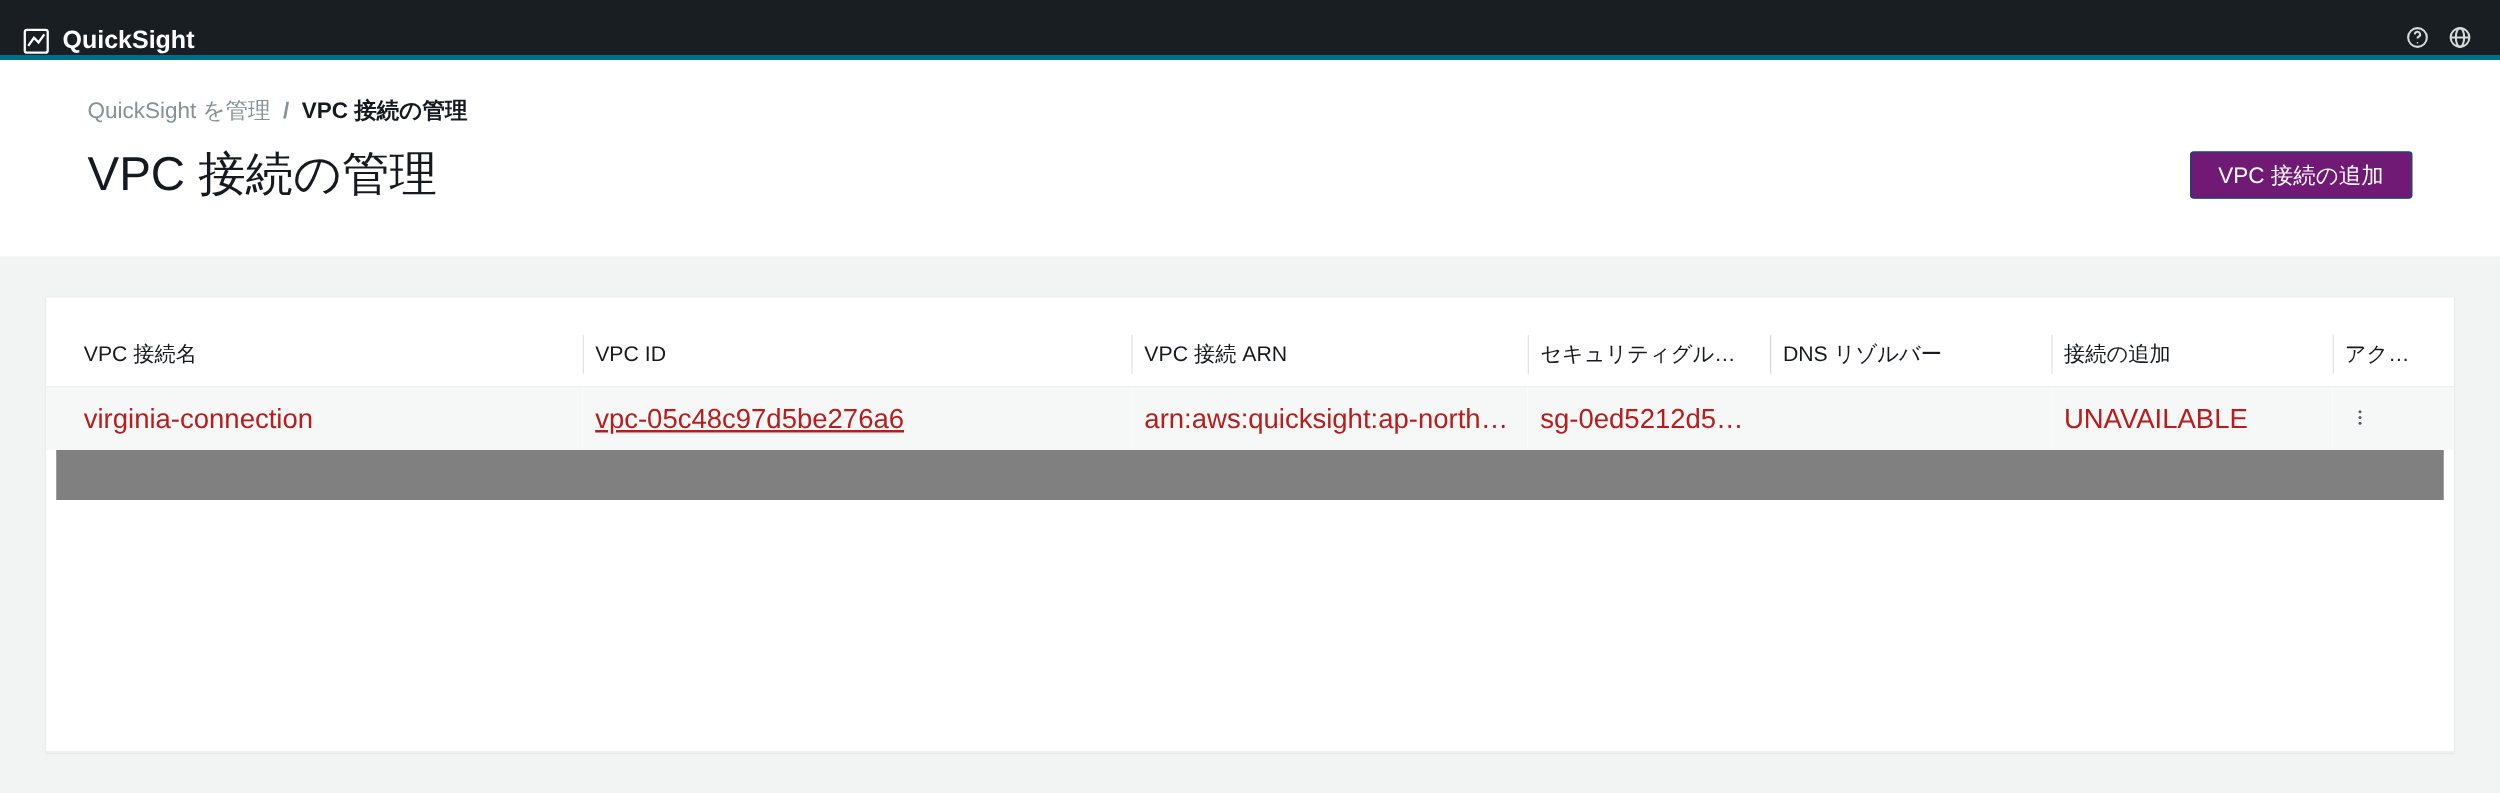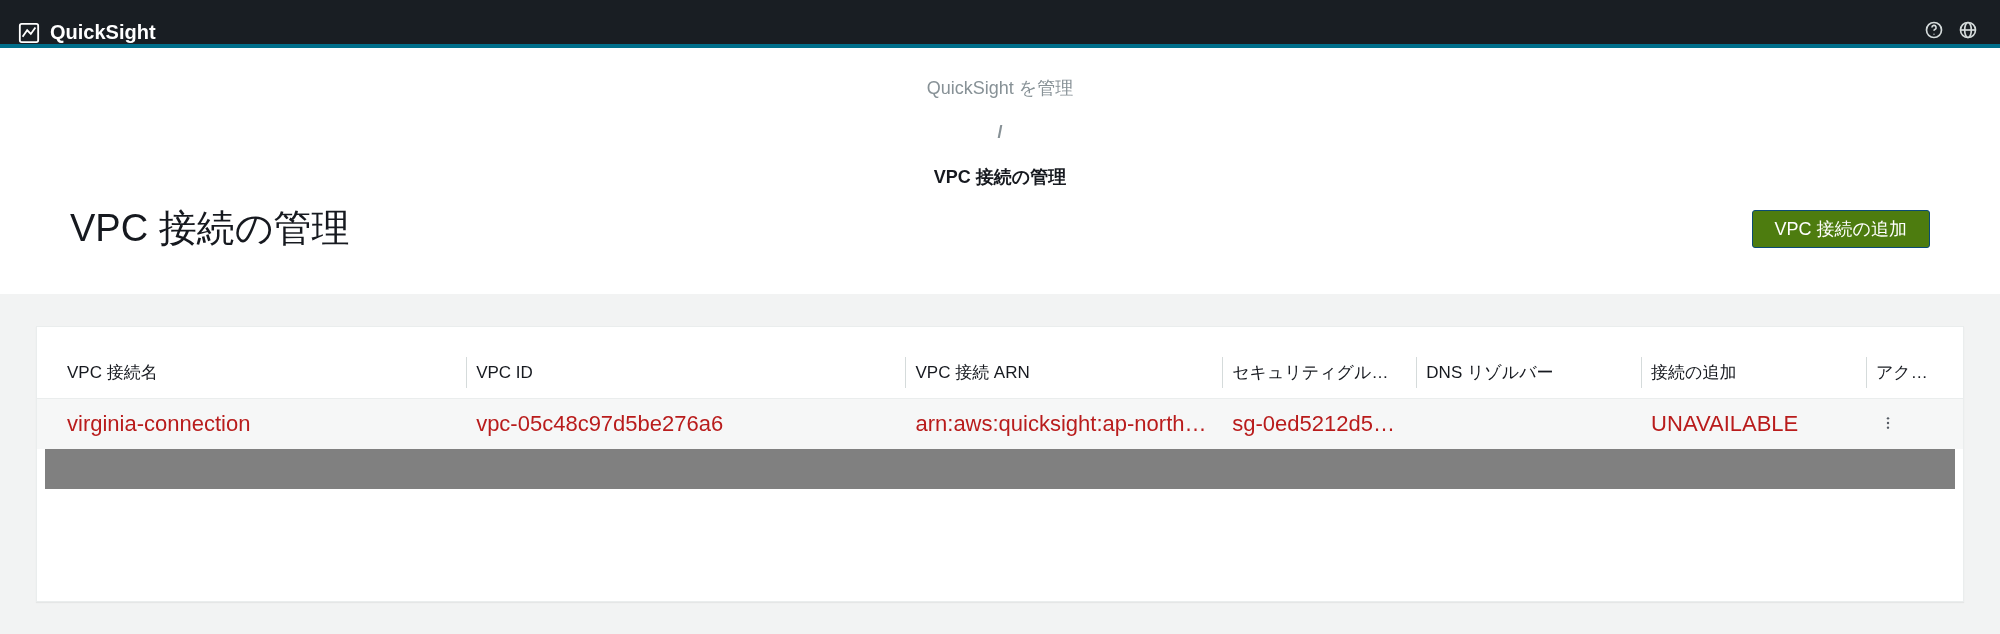--- a/index.html
+++ b/index.html
@@ -55,22 +55,21 @@
 
   
   .header-region {
     padding: 28px 70px 40px 70px;
     box-sizing: border-box;
   }
   .breadcrumb {
     font-size: 18px;
     display: flex;
     align-items: center;
-    gap: 22px;
-    flex-direction: column;
+    gap: 10px;
   }
   .bc-link {
     color: #879196;
     cursor: pointer;
   }
   .bc-sep {
     color: #879196;
     font-weight: 600;
   }
   .bc-current {
@@ -83,21 +82,21 @@
     margin-top: 14px;
   }
   .page-title {
     font-size: 38px;
     font-weight: 400;
     margin: 0;
     color: #16191f;
   }
   .title-row .spacer { flex: 1; }
   .primary-btn {
-    background: #4d7c0f;
+    background: #701a75;
     border: 1px solid #0a4a74;
     color: #ffffff;
     font-size: 18px;
     padding: 6px 22px;
     border-radius: 3px;
     cursor: pointer;
   }
 
   
   .body-region {
@@ -159,21 +158,21 @@
     text-overflow: ellipsis;
     color: #b91c1c;
     border-top: 1px solid #eaeded;
     box-sizing: border-box;
   }
   table.data tbody td:first-child { padding-left: 30px; }
   .link-cell {
     color: #0073bb;
     cursor: pointer;
   }
-  .link-cell.underline { }
+  .link-cell.underline { text-decoration: underline; }
 
   
   .scroll-strip {
     height: 40px;
     background: #808080;
     margin: 0 8px 0 8px;
   }
 
   
   .kebab {

